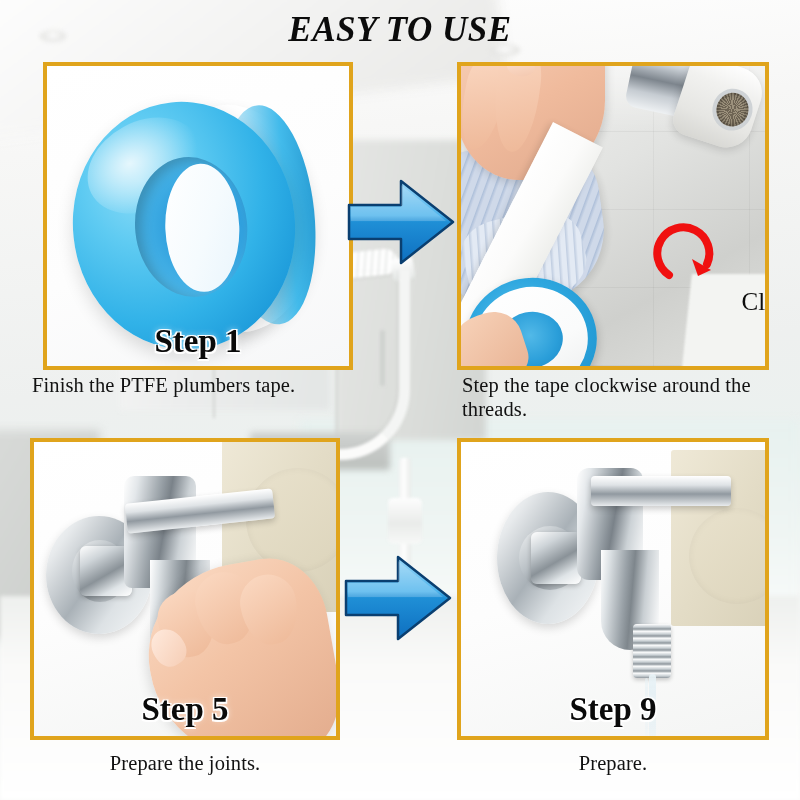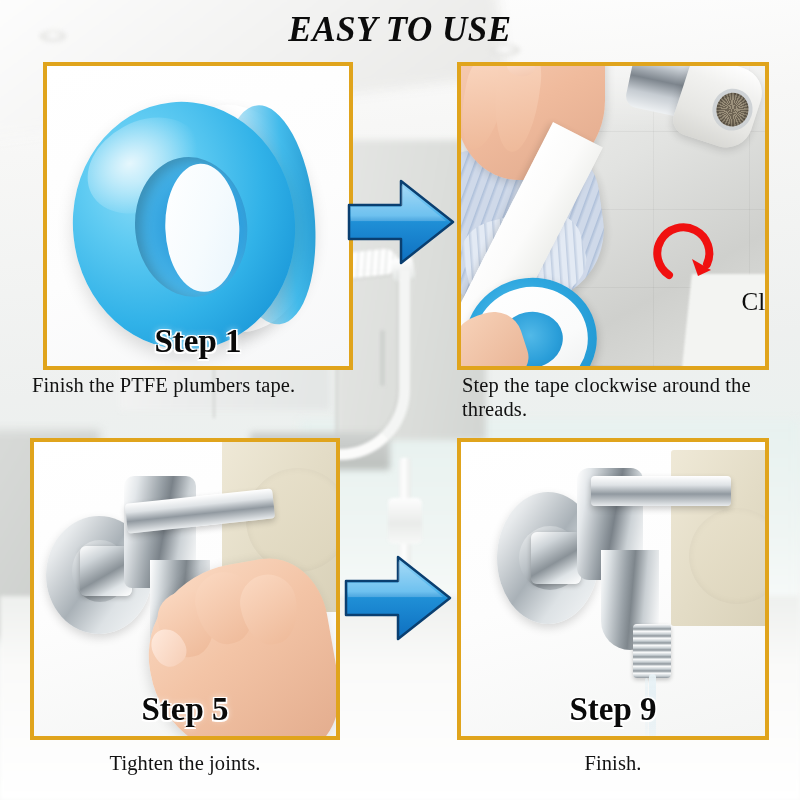--- a/index.html
+++ b/index.html
@@ -564,16 +564,16 @@
       <div class="lever" style="left:130px; top:34px; width:140px; height:30px;"></div>
       <div class="spout-neck" style="left:140px; top:108px; width:58px; height:100px;"></div>
       <div class="spout-tip" style="left:172px; top:182px; width:38px; height:54px;"></div>
 
       <div class="water" style="left:188px; top:232px; width:7px; height:70px;"></div>
       <div class="water" style="left:184px; top:236px; width:3px; height:58px; opacity:.6;"></div>
     </div>
     <div class="step-label" style="bottom:8px;">Step 9</div>
   </div>
 
-  <div class="caption center" style="left:30px; top:752px; width:310px;">Tighten the joints.</div>
-  <div class="caption center" style="left:457px; top:752px; width:312px;">Finish.</div>
+  <div class="caption center" style="left:30px; top:752px; width:310px;">Prepare the joints.</div>
+  <div class="caption center" style="left:457px; top:752px; width:312px;">Prepare.</div>
 
 </div>
 
 </body></html>

